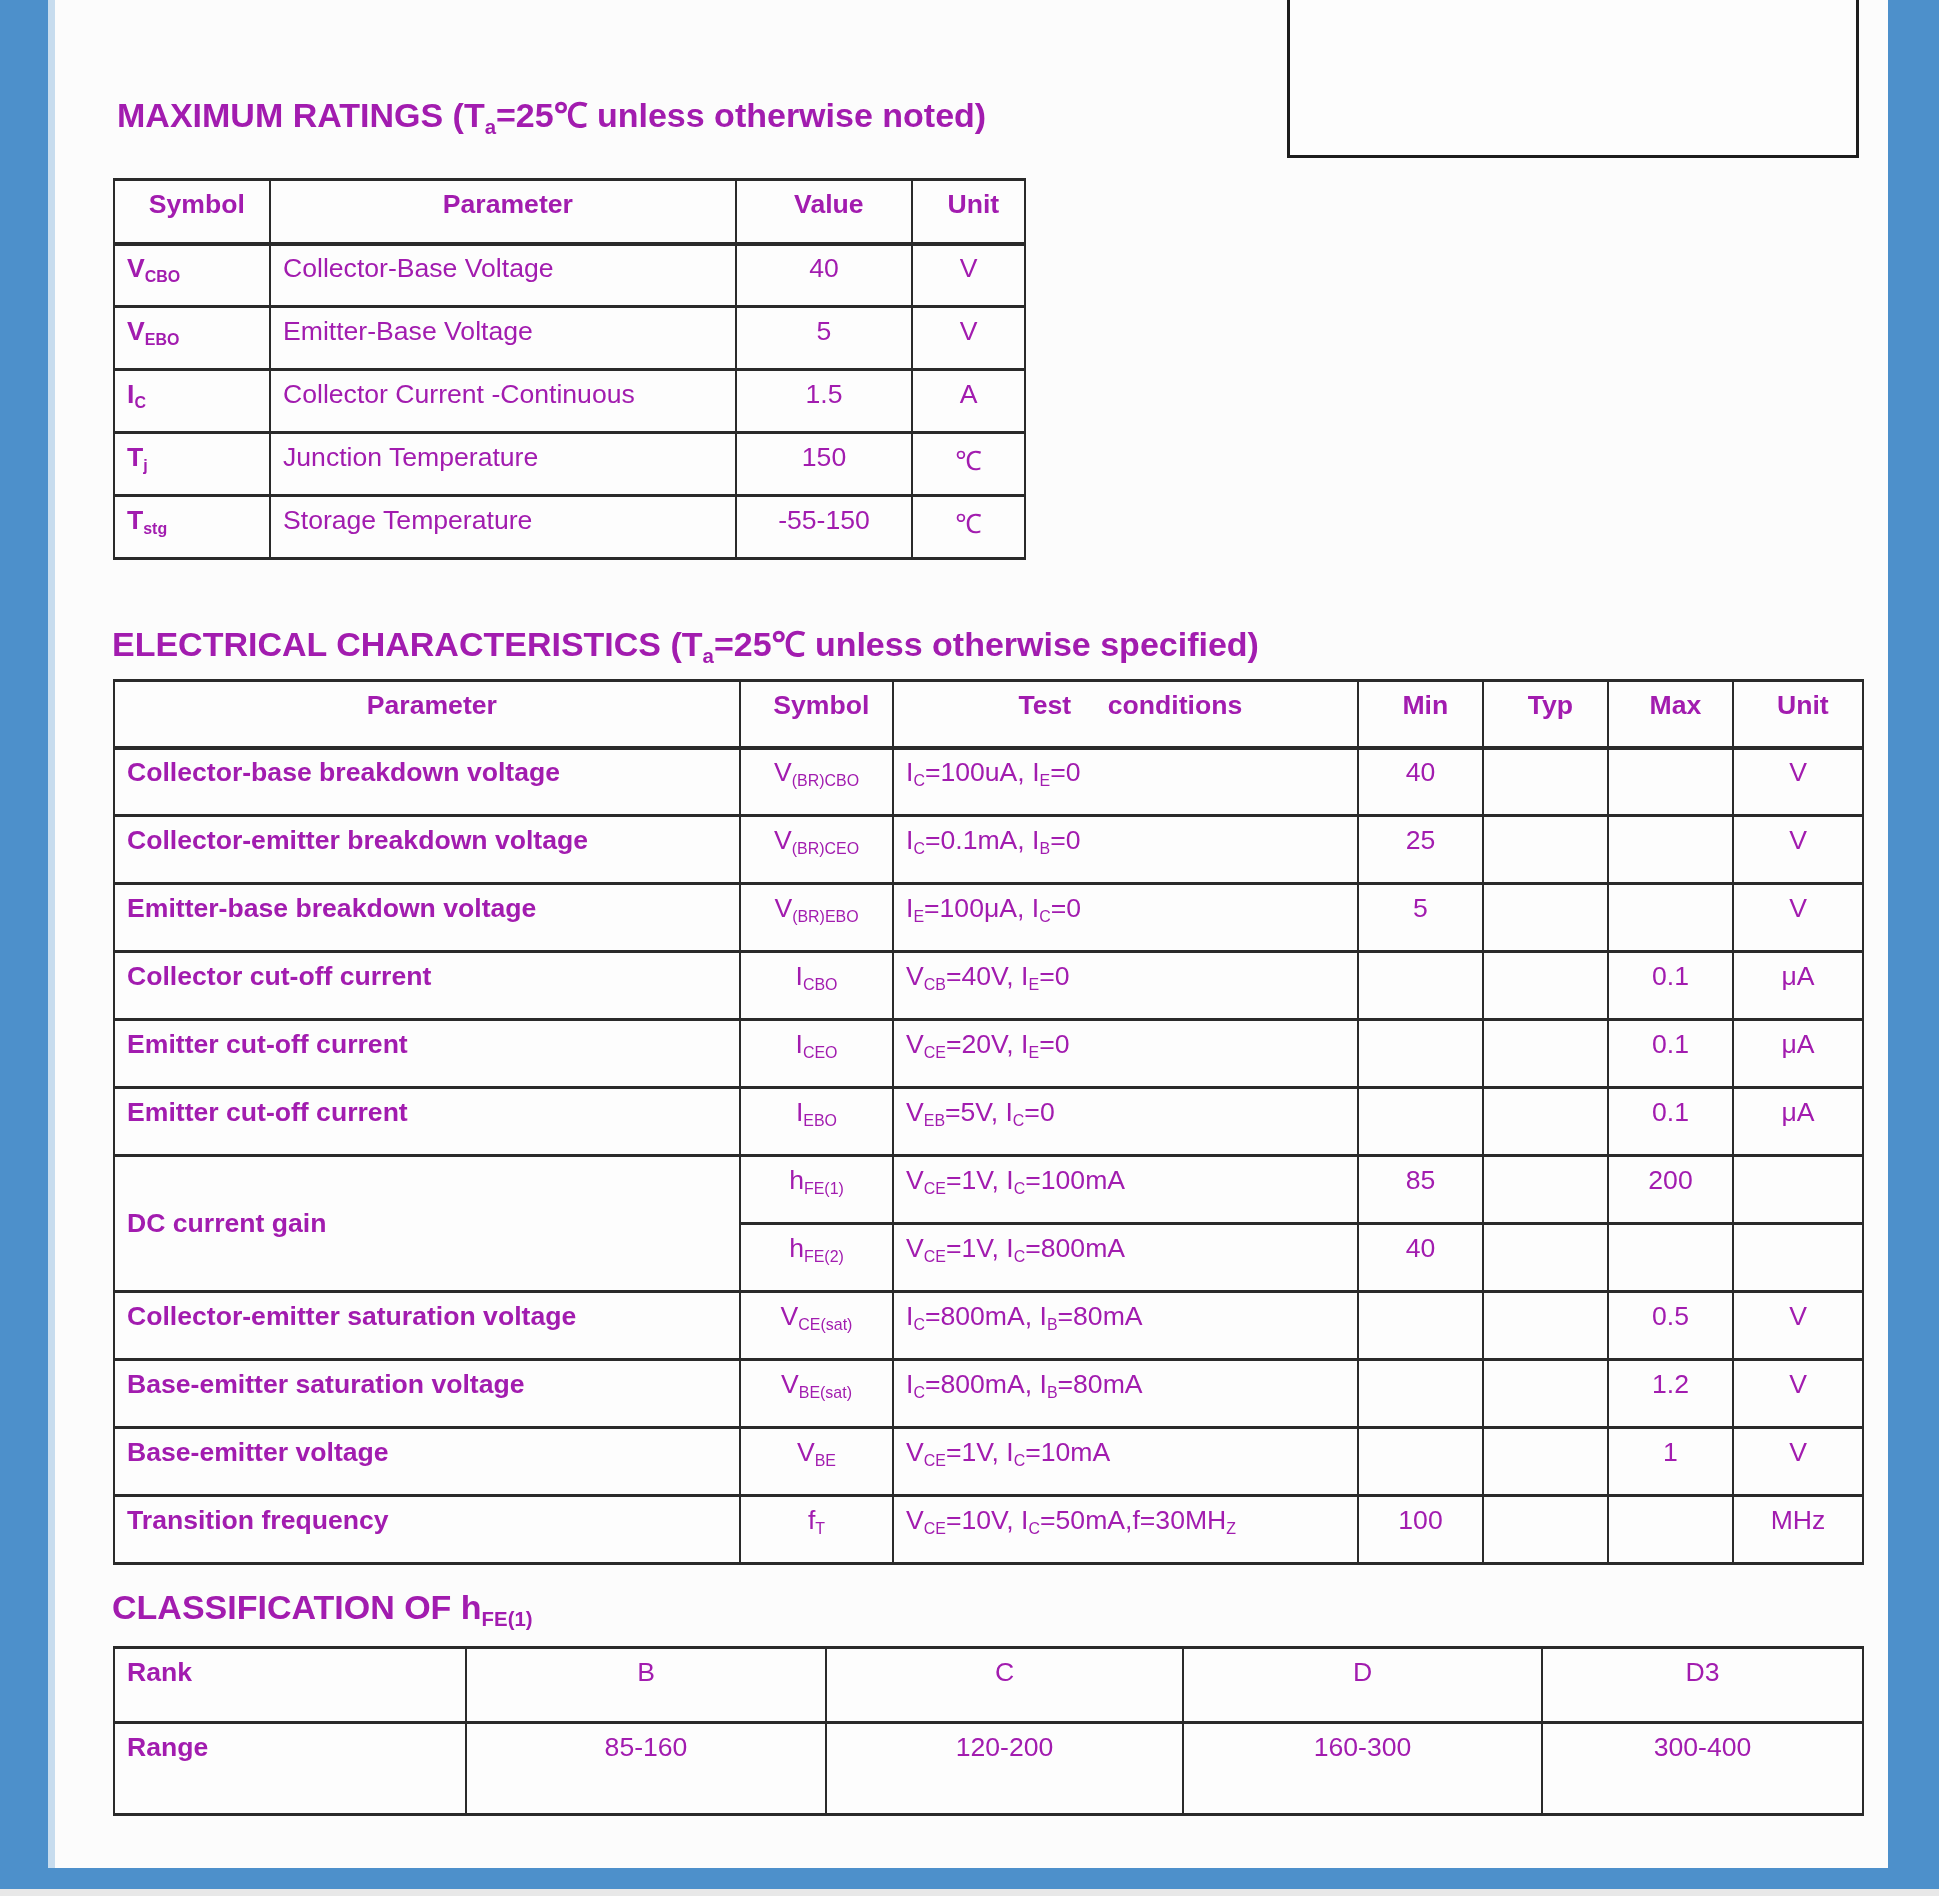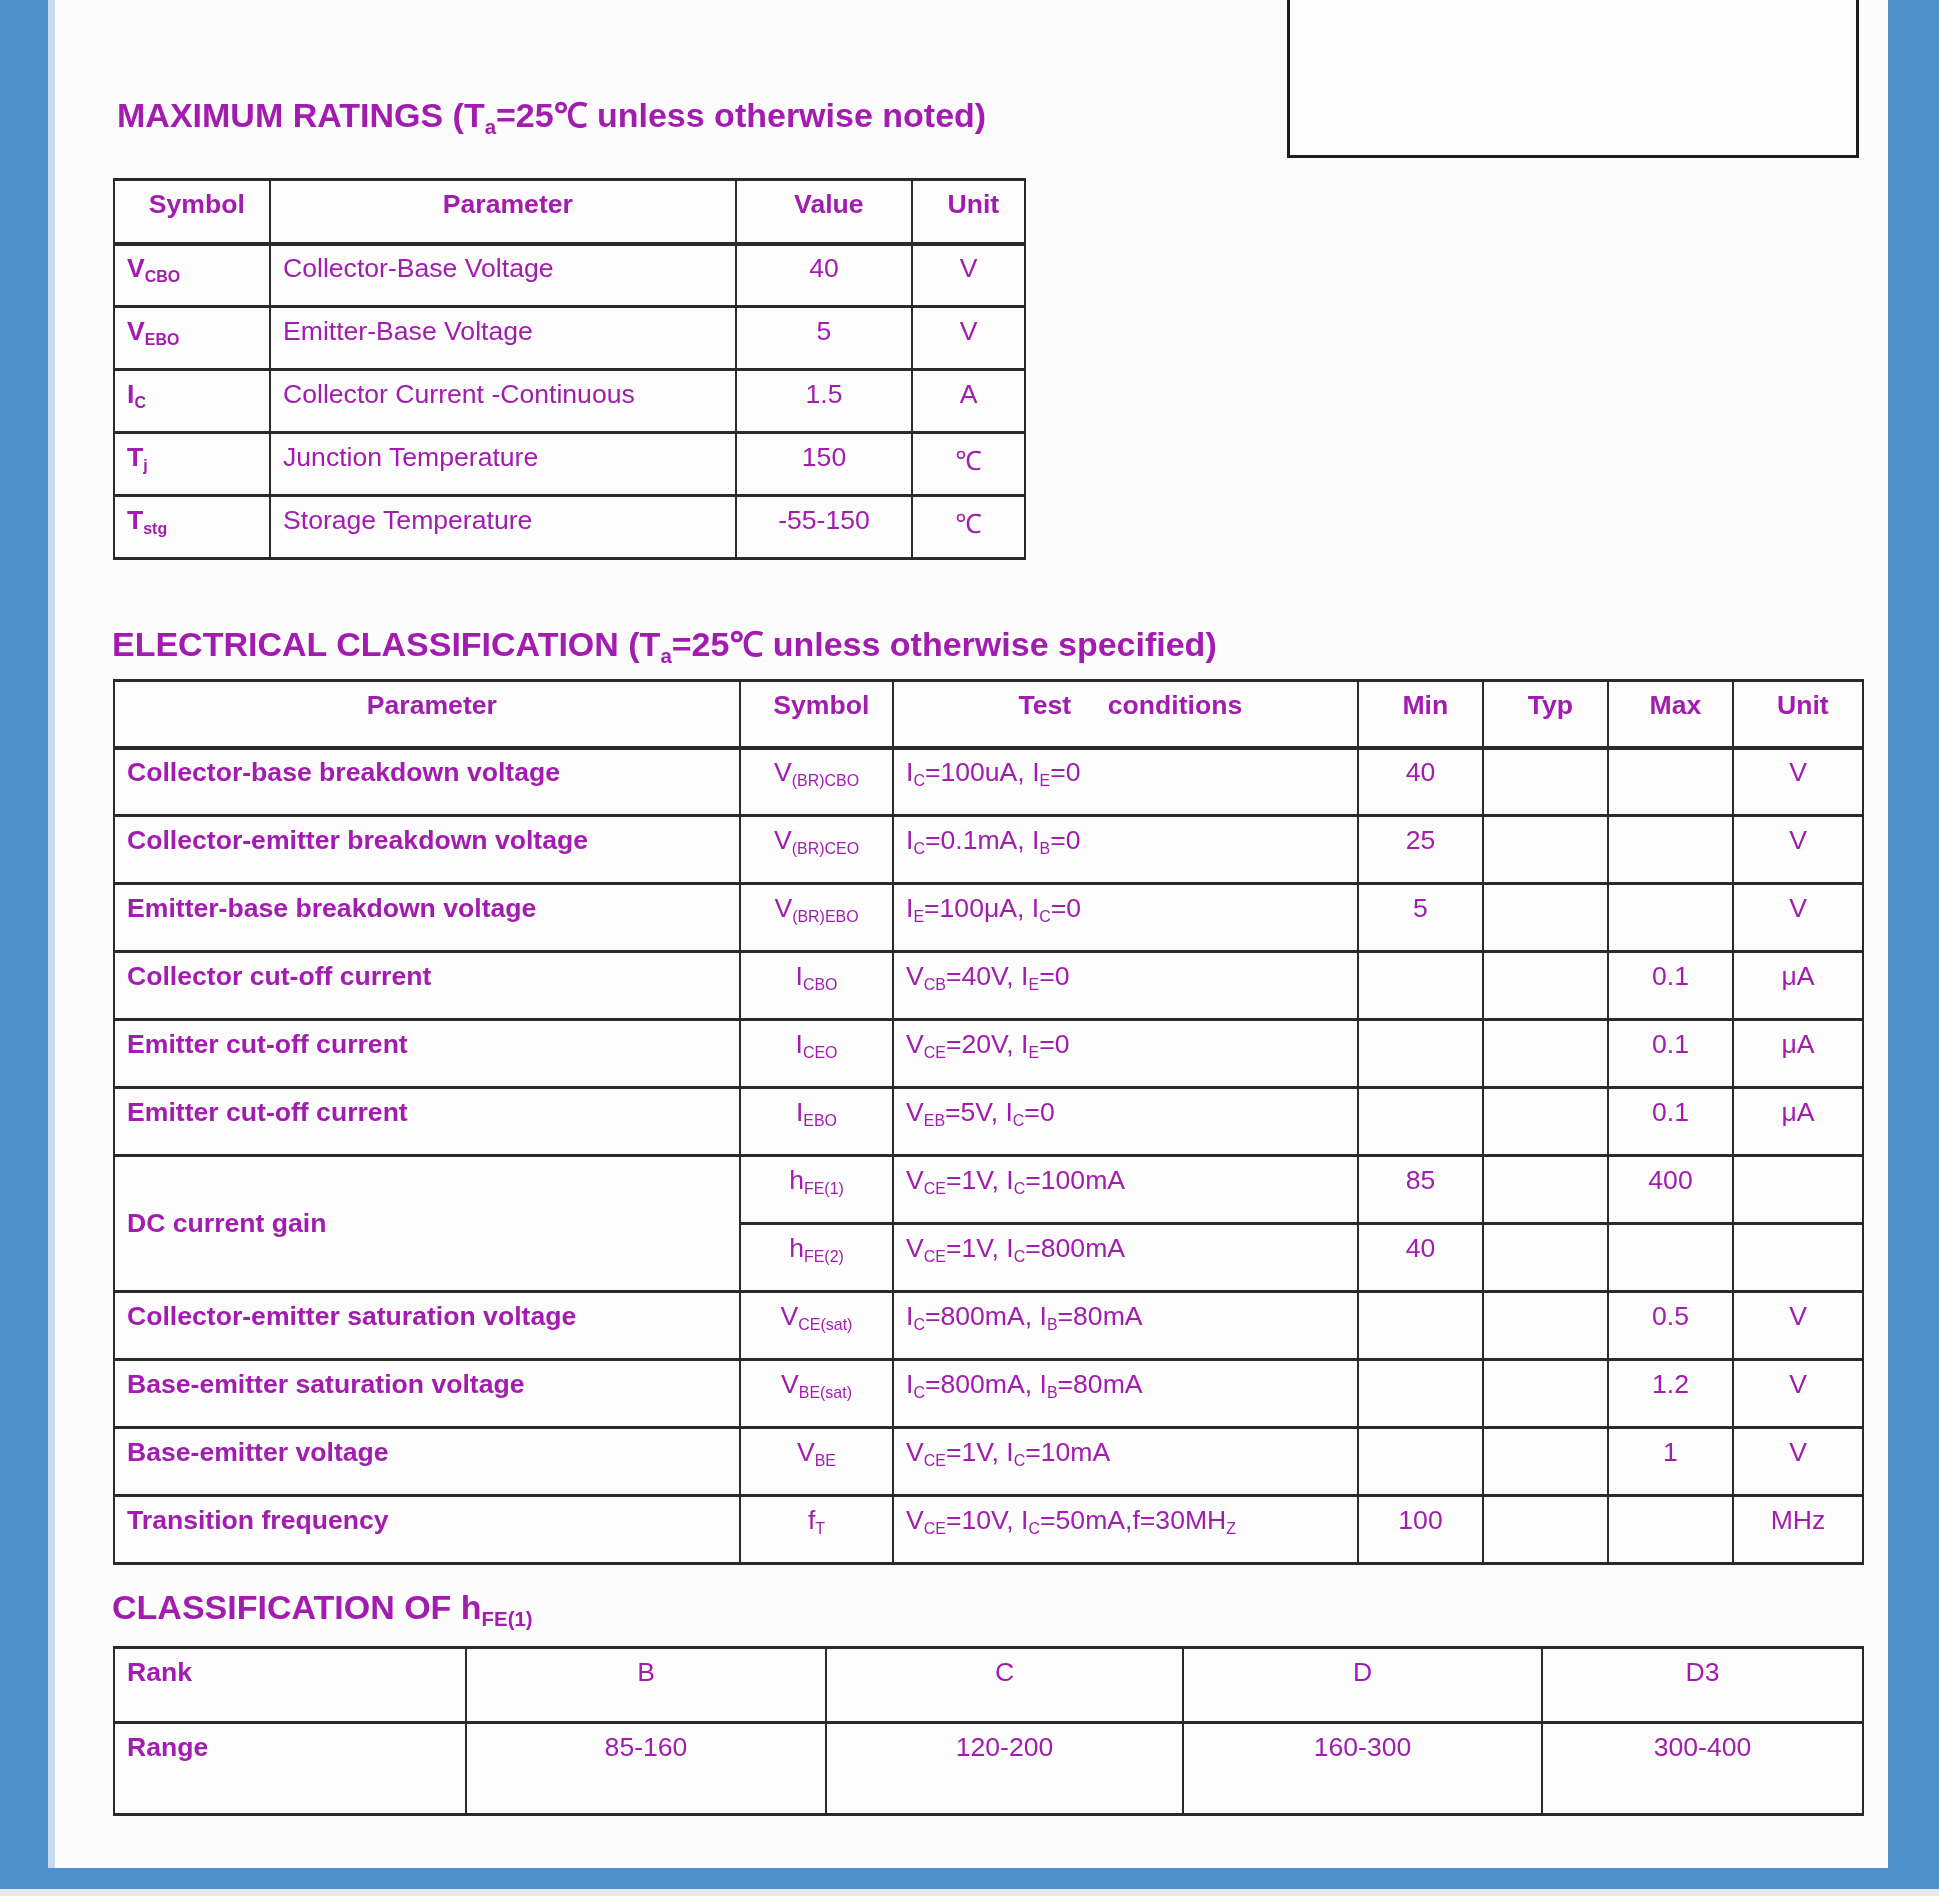--- a/index.html
+++ b/index.html
@@ -103,21 +103,21 @@
     </tr>
     <tr>
       <td class="cl b"><span>T</span><span class="sub">stg</span></td>
       <td class="cl">Storage Temperature</td>
       <td class="cc">-55-150</td>
       <td class="cc">℃</td>
     </tr>
   </tbody>
     </table>
 
-  <div class="sec-title" style="left:112px; top:620px;"><span>ELECTRICAL CLASSIFICATION (T</span><span class="sub">a</span><span>=25℃ unless otherwise specified)</span></div>
+  <div class="sec-title" style="left:112px; top:620px;"><span>ELECTRICAL CHARACTERISTICS (T</span><span class="sub">a</span><span>=25℃ unless otherwise specified)</span></div>
 
   <table class="ec-table">
     <colgroup>
       <col style="width:626px">
         <col style="width:153px">
         <col style="width:465px">
       <col style="width:125px">
         <col style="width:125px">
         <col style="width:125px">
         <col style="width:130px">
@@ -185,21 +185,21 @@
       <td class="cc"></td>
       <td class="cc">0.1</td>
       <td class="cc">μA</td>
     </tr>
     <tr>
       <td class="cl b" rowspan="2" style="vertical-align:middle; padding-top:0;">DC current gain</td>
       <td class="cc"><span>h</span><span class="sub">FE(1)</span></td>
       <td class="cl"><span>V</span><span class="sub">CE</span><span>=1V, I</span><span class="sub">C</span><span>=100mA</span></td>
       <td class="cc">85</td>
       <td class="cc"></td>
-      <td class="cc">400</td>
+      <td class="cc">200</td>
       <td class="cc"></td>
     </tr>
     <tr>
       <td class="cc"><span>h</span><span class="sub">FE(2)</span></td>
       <td class="cl"><span>V</span><span class="sub">CE</span><span>=1V, I</span><span class="sub">C</span><span>=800mA</span></td>
       <td class="cc">40</td>
       <td class="cc"></td>
       <td class="cc"></td>
       <td class="cc"></td>
     </tr>

